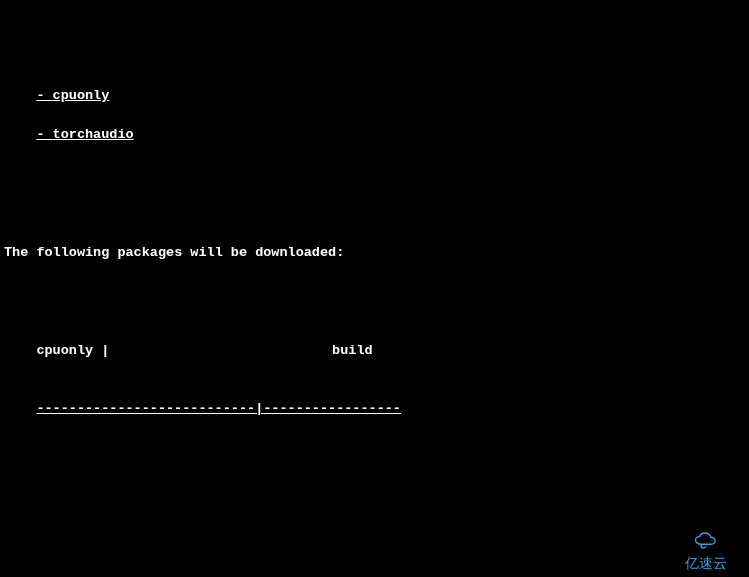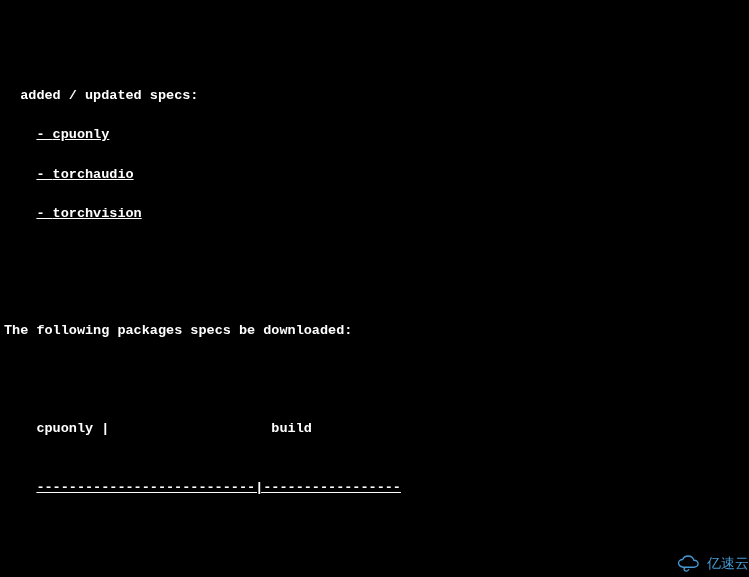--- a/index.html
+++ b/index.html
@@ -32,59 +32,58 @@
     }
     .table-row {
       display: flex;
     }
     .col-package {
       width: 33ch;
       padding-left: 4ch;
     }
     .col-build {
       width: 20ch;
-      text-align: left;
+      text-align: center;
     }
     .hdr-sep::after {
       content: "|";
       padding-left: 1ch;
     }
     .watermark {
       position: absolute;
       bottom: 4px;
-      right: 0;
+      right: 22px;
       display: flex;
       align-items: center;
       gap: 4px;
       opacity: 0.95;
+      flex-direction: column;
     }
     .watermark-icon {
       width: 28px;
       height: 18px;
     }
     .watermark-text {
       color: #4aa3e0;
       font-size: 14px;
       font-family: sans-serif;
       font-weight: normal;
     }
   </style>
 </head>
 <body>
 
 <div class="terminal">
 
 <span class="line">&nbsp;</span>
-<span class="line">  added / updated specs:</span>
 <span class="line indent2">- <span>cpuonly</span></span>
 <span class="line indent2">- <span>torchaudio</span></span>
-<span class="line indent2">- <span>torchvision</span></span>
 <span class="line">&nbsp;</span>
 <span class="line">&nbsp;</span>
-<span class="line">The following packages specs be downloaded:</span>
+<span class="line">The following packages will be downloaded:</span>
 <span class="line">&nbsp;</span>
 
 <div class="table-row">
   <span class="col-package hdr-sep">cpuonly</span>
   <span class="col-build">build</span>
 </div>
 
 <span class="line indent2">---------------------------|-----------------</span>
 
 

